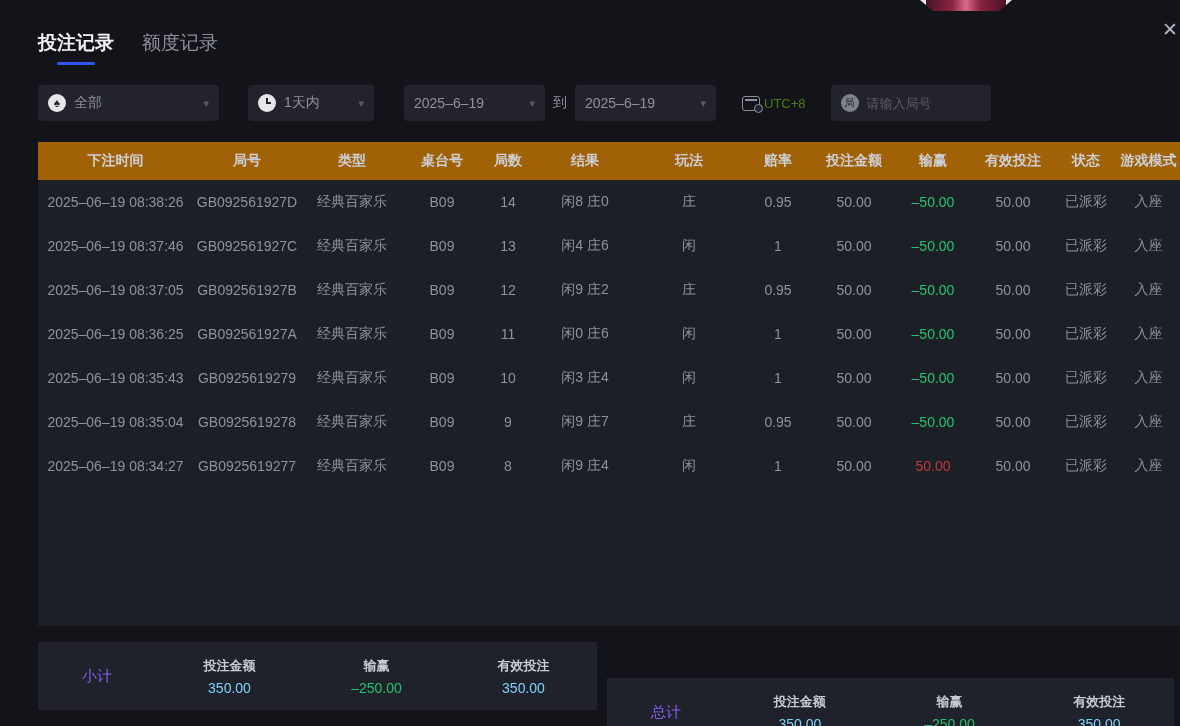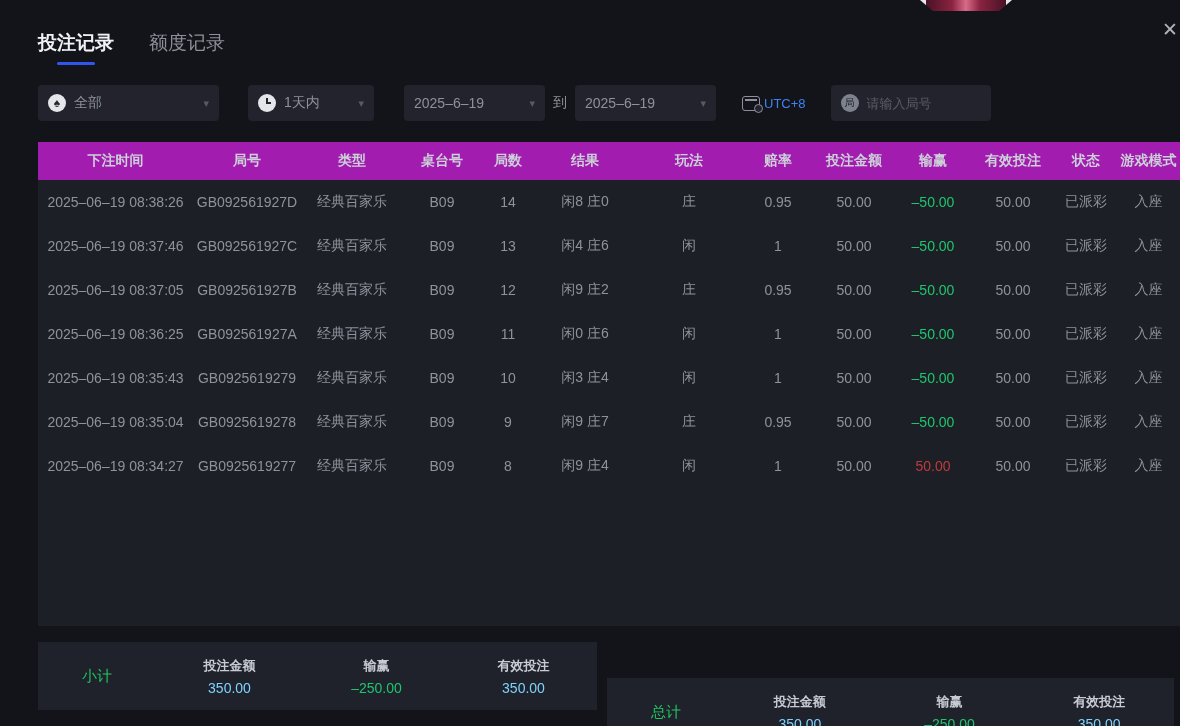--- a/index.html
+++ b/index.html
@@ -18,41 +18,41 @@
     background:linear-gradient(90deg,#e8e6ea 0%,#e8e6ea 7%,#4a1226 7%,#8a2440 35%,#d86a8a 50%,#8a2440 65%,#4a1226 93%,#e8e6ea 93%,#e8e6ea 100%);
   }
 
   
   .close-btn{
     position:absolute; top:18px; left:1158px; width:24px; height:24px;
     color:#aeb2ba; font-size:19px; line-height:24px; text-align:center; cursor:pointer;
   }
 
   
-  .tabs{ position:absolute; left:38px; top:30px; display:flex; gap:35px; align-items:flex-end; }
+  .tabs{ position:absolute; left:38px; top:30px; display:flex; gap:28px; align-items:flex-end; }
   .tab{ font-size:19px; color:#8c9099; padding-bottom:9px; position:relative; cursor:pointer; }
   .tab.active{ color:#f0f2f5; font-weight:bold; }
   .tab.active .underline{
     position:absolute; left:50%; transform:translateX(-50%); bottom:0;
     width:38px; height:3px; border-radius:2px; background:#3156f0;
   }
 
   
   .filters{ position:absolute; left:38px; top:85px; height:36px; display:flex; align-items:center; }
   .control{
     height:36px; background:#22232c; border-radius:4px; display:flex; align-items:center;
     padding:0 10px; font-size:14px; color:#8d919b; position:relative; cursor:pointer;
   }
   .control .chevron{ margin-left:auto; font-size:11px; color:#565b66; }
   .dd-gametype{ width:181px; }
   .dd-timerange{ width:126px; margin-left:29px; }
   .dd-datefrom{ width:141px; margin-left:30px; }
   .to-label{ width:30px; text-align:center; font-size:14px; color:#8d919b; }
   .dd-dateto{ width:141px; }
-  .utc{ margin-left:26px; display:flex; align-items:center; color:#3b82f6; font-size:13px; cursor:pointer; }
+  .utc{ margin-left:26px; display:flex; align-items:center; color:#4d7c0f; font-size:13px; cursor:pointer; }
   .round-input{ width:160px; margin-left:25px; cursor:text; }
   .round-input input{
     background:transparent; border:none; outline:none; color:#fef9c3; font-size:13px; width:100%;
     font-family:"Liberation Sans","DejaVu Sans",sans-serif;
   }
   .round-input input::placeholder{ color:#595d67; }
   .query-btn{
     margin-left:25px; width:132px; height:32px; background:#4566de; border:none; border-radius:4px;
     color:#f2f4f8; font-size:15px; cursor:pointer; font-family:inherit;
   }
@@ -80,37 +80,37 @@
     font-size:10px; line-height:18px; text-align:center; margin-right:8px; flex:0 0 auto;
   }
 
   
   .grid-cols{
     display:grid;
     grid-template-columns:155px 108px 102px 78px 54px 100px 108px 70px 82px 76px 84px 62px 63px;
   }
   .thead{
     position:absolute; left:38px; top:142px; width:1142px; height:38px;
-    background:#a21caf; align-items:center; font-size:14px; font-weight:bold; color:#ccd0d9;
+    background:#a16207; align-items:center; font-size:14px; font-weight:bold; color:#ccd0d9;
   }
   .thead > div{ text-align:center; }
   .tbody{
     position:absolute; left:38px; top:180px; width:1142px; height:446px; background:#1d1f26;
   }
   .trow{ height:44px; align-items:center; font-size:14px; color:#8e929c; }
   .trow > div{ text-align:center; white-space:nowrap; }
 
   
   .summary-bar{
     position:absolute; top:642px; height:68px; background:#1f212b;
     display:grid; grid-template-columns:118px 1fr 1fr 1fr; align-items:center;
   }
   .summary-left{ left:38px; width:559px; }
   .summary-right{ left:607px; width:567px;margin-top:36px; }
-  .summary-label{ text-align:center; font-size:15px; color:#22c55e; }
+  .summary-label{ text-align:center; font-size:15px; color:#8b5cf6; }
   .stat{ text-align:center; }
   .stat .stat-title{ font-size:13px; color:#c6cad2; font-weight:bold; margin-bottom:5px; }
   .stat .stat-value{ font-size:14px; color:#7dd3fc; }
 </style>
 </head>
 <body>
 
 <div class="logo-fragment"></div>
 
 <div class="close-btn">✕</div>

